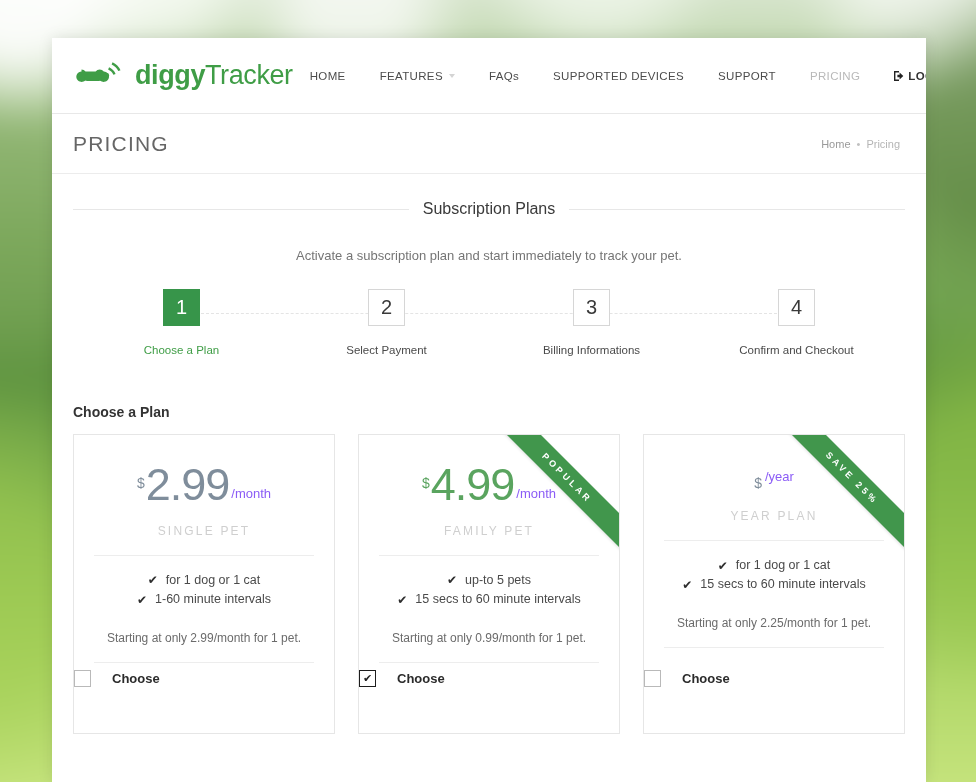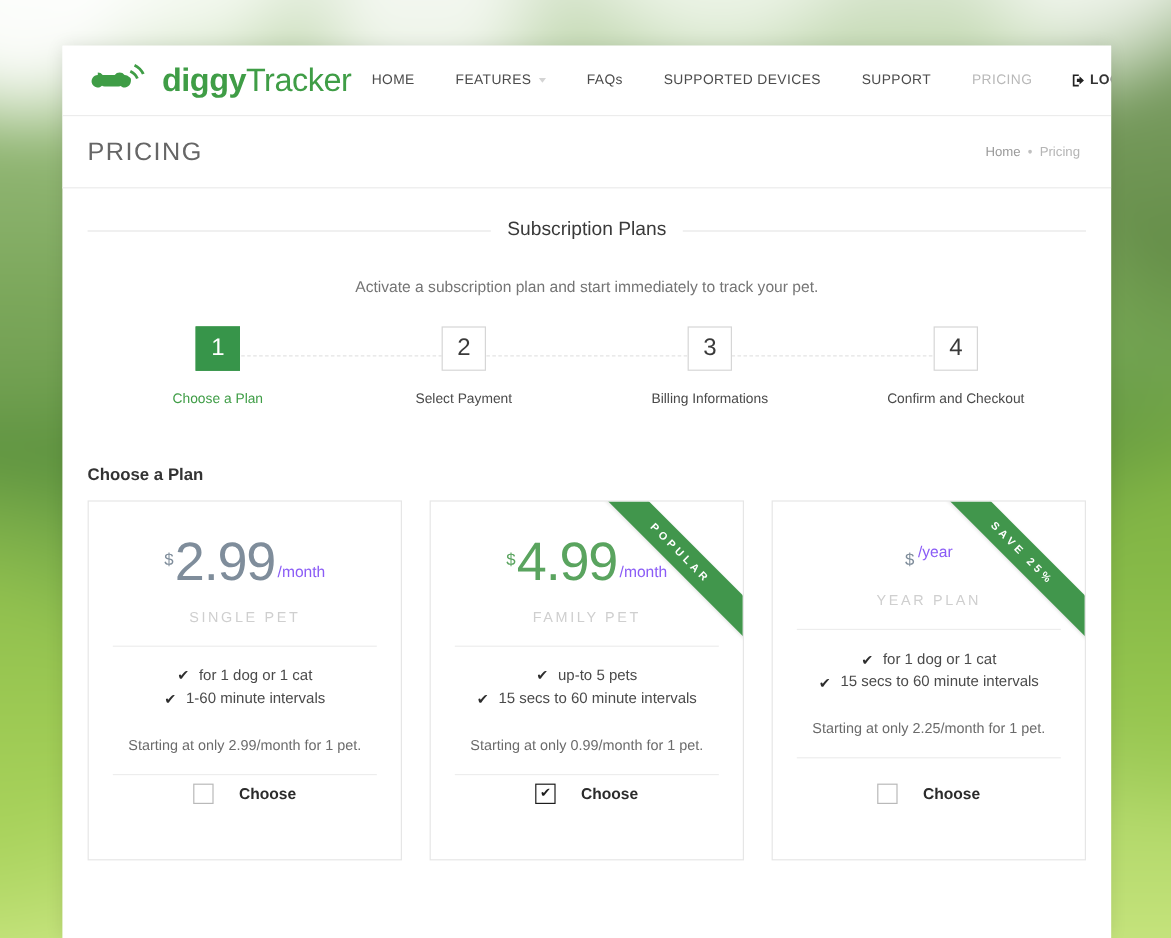--- a/index.html
+++ b/index.html
@@ -50,21 +50,21 @@
     left: 52px; top: 38px;
     width: 874px;
     height: 744px;
     background: #ffffff;
     box-shadow: 0 0 14px rgba(0,0,0,0.10);
     overflow: hidden;
   }
 
   
   .header {
-    height: 59px;
+    height: 76px;
     display: flex; align-items: center;
     padding: 0 26px 0 21px;
     border-bottom: 1px solid #e8e8e8;
     background: #fff;
   }
   .brand { display: flex; align-items: center; gap: 6px; }
   .brand-logo { width: 56px; height: 34px; display: block; }
   .brand-name {
     font-size: 27px; font-weight: bold; letter-spacing: -0.4px;
     color: #3f9d46;
@@ -223,21 +223,21 @@
   .check { color: #2d2d2d; font-size: 12px; line-height: 1; }
 
   .starting {
     margin-top: 21px; text-align: center;
     font-size: 12px; color: #6b6b6b;
   }
 
   .choose-row {
     margin-top: auto;
     padding: 0 0 46px;
-    display: flex; align-items: center; justify-content: center; gap: 21px;
+    display: flex; align-items: center; gap: 21px;
   }
   .chk {
     width: 17px; height: 17px; border: 1px solid #b9b9b9; background: #fff;
     display: flex; align-items: center; justify-content: center;
     font-size: 11px; color: #1d1d1d; line-height: 1;
   }
   .chk.checked { border-color: #1d1d1d; }
   .choose-label { font-size: 13px; font-weight: bold; color: #2b2b2b; }
 
   

